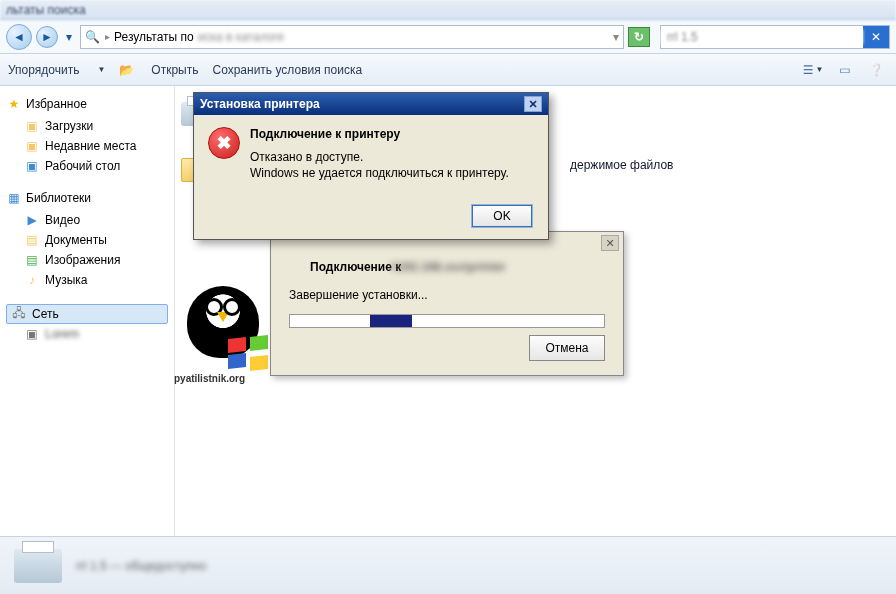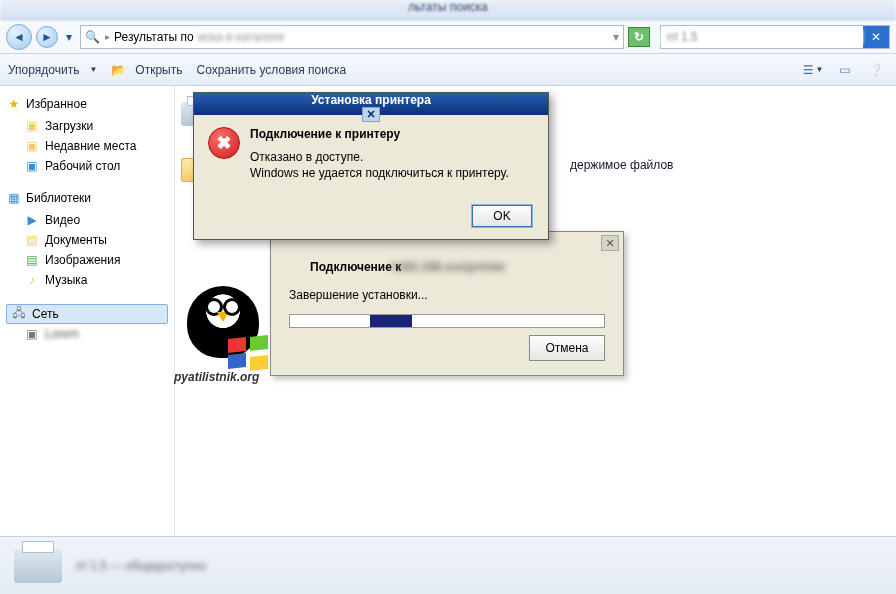--- a/index.html
+++ b/index.html
@@ -1,34 +1,34 @@
 <!DOCTYPE html>
 <html><head>
 <meta charset="utf-8">
 <style>
 * { box-sizing: border-box; margin: 0; padding: 0; font-family: "Segoe UI", Tahoma, sans-serif; font-size: 12px; }
 body { width: 896px; height: 594px; background: #fff; overflow: hidden; position: relative; }
 
-.titlebar { height: 20px; background: linear-gradient(#e8eef7,#d6e3f3); border-bottom: 1px solid #b0c0da; display:flex; align-items:center; padding:0 6px; color:#3a4b66; filter: blur(1px); flex-direction: column; }
+.titlebar { height: 20px; background: linear-gradient(#e8eef7,#d6e3f3); border-bottom: 1px solid #b0c0da; display:flex; align-items:center; padding:0 6px; color:#3a4b66; filter: blur(1px); }
 .navbar { height: 34px; background: #f5f9fc; border-bottom: 1px solid #c6d3e4; display:flex; align-items:center; padding: 0 6px; gap:4px;}
 .nav-back,.nav-fwd { width:26px; height:26px; border-radius:50%; border:1px solid #7da9d8; background: radial-gradient(circle at 30% 30%, #e8f3ff, #a3cdee); display:inline-flex; align-items:center; justify-content:center; color:#185a9d; }
 .nav-fwd { width:22px; height:22px; }
 .nav-drop { width:14px; display:flex; align-items:center; justify-content:center; color:#185a9d;}
 .address { flex:1; height:24px; border:1px solid #a9bcd6; background:#fff; display:flex; align-items:center; padding:0 4px; gap:4px; }
 .addr-icon { width:16px; height:16px; display:inline-flex; align-items:center; justify-content:center; color:#6b8; }
 .addr-sep { color:#888; font-size:10px; }
 .addr-text { color:#000; }
 .addr-blur { color:#888; filter: blur(2px); }
 .addr-refresh { width:22px; height:20px; border:1px solid #3a8a3a; background:#6cbf6c; color:#fff; display:inline-flex; align-items:center; justify-content:center; font-weight:bold; }
 .search { width:230px; height:24px; border:1px solid #a9bcd6; background:#fff; margin-left:6px; display:flex; align-items:center; }
 .search input { border:none; outline:none; flex:1; padding:0 6px; color:#888; filter: blur(1.5px);}
 .search-btn { width:26px; height:22px; background:#2a6fcf; color:#fff; display:inline-flex; align-items:center; justify-content:center;}
 
 .toolbar { height:32px; background: linear-gradient(#f7f9fc,#e5eef8); border-bottom:1px solid #c5d4e7; display:flex; align-items:center; padding:0 8px; gap:14px; }
-.tool-item { display:flex; align-items:center; gap:8px; color:#2b3c56; }
+.tool-item { display:flex; align-items:center; gap:16px; color:#2b3c56; }
 .tool-drop { font-size:8px; color:#2b3c56; margin-left:2px;}
 .tool-icons { margin-left:auto; display:flex; gap:10px; }
 .mini-icon { width:22px; height:20px; display:inline-flex; align-items:center; justify-content:center; color:#4a70a6; }
 
 .body { display:flex; height: calc(594px - 20px - 34px - 32px - 58px); }
 .sidebar { width:175px; padding:10px 6px; background:#fff; border-right:1px solid #e5e5e5; }
 .side-group { margin-bottom:14px; }
 .side-group-head { display:flex; align-items:center; gap:4px; color:#000; margin-bottom:4px; }
 .side-item { display:flex; align-items:center; gap:5px; padding:2px 0 2px 18px; color:#000; }
 .side-item.selected { background:#d6e8f8; border:1px solid #7db1e8; border-radius:2px; padding:1px 4px 1px 17px; margin-left:0; }
@@ -52,21 +52,21 @@
 .penguin { width:72px; height:72px; background: radial-gradient(circle at 50% 35%, #fff 0 28%, #000 29% 100%); border-radius:50% 50% 45% 45%; position:relative; margin: 0 auto; }
 .penguin:before,.penguin:after{content:"";position:absolute;width:12px;height:12px;background:#fff;border:3px solid #000;border-radius:50%;top:12px;}
 .penguin:before{left:18px;} .penguin:after{right:18px;}
 .penguin .beak{position:absolute;left:30px;top:26px;width:0;height:0;border-left:6px solid transparent;border-right:6px solid transparent;border-top:10px solid #f4b400;}
 .winflag { position:absolute; right:0; bottom:6px; width:40px; height:34px; }
 .winflag span{position:absolute;width:18px;height:14px;}
 .winflag .r{background:#e33;left:0;top:2px;transform:skewY(-6deg);}
 .winflag .g{background:#6c3;right:0;top:0;transform:skewY(-6deg);}
 .winflag .b{background:#36c;left:0;bottom:2px;transform:skewY(-6deg);}
 .winflag .y{background:#fc3;right:0;bottom:0;transform:skewY(-6deg);}
-.badge-txt{ position:absolute; bottom:-8px; left:-4px; font-size:12px; font-weight:bold; color:#333; text-shadow:0 0 2px #fff;font-style:italic;}
+.badge-txt{ position:absolute; bottom:-8px; left:-4px; font-size:10px; font-weight:bold; color:#333; text-shadow:0 0 2px #fff;}
 
 .dialog-underlay { position:absolute; left:95px; top:145px; width:354px; height:145px; background:#ece9d8; border:1px solid #888; box-shadow:3px 3px 6px rgba(0,0,0,.25);}
 .dialog-underlay .close-x { position:absolute; right:4px; top:3px; width:18px; height:16px; background:#d8d4c4; color:#555; border:1px solid #aaa; display:flex; align-items:center; justify-content:center; font-size:11px;}
 .dialog-underlay .title { position:absolute; left:18px; top:28px; font-weight:bold;padding-left:21px;}
 .dialog-underlay .title-blur { position:absolute; left:120px; top:28px; font-weight:bold; filter:blur(3px); color:#666;}
 .dialog-underlay .sub { position:absolute; left:18px; top:56px;}
 .dialog-underlay .progress { position:absolute; left:18px; right:18px; top:82px; height:14px; border:1px solid #999; background:#fff;}
 .dialog-underlay .progress .fill { position:absolute; left:80px; top:0; width:42px; height:100%; background:#1a237e;}
 .dialog-underlay .cancel { position:absolute; right:18px; bottom:14px; width:76px; height:26px; border:1px solid #888; background:linear-gradient(#fdfdfd,#e6e6e6); display:flex; align-items:center; justify-content:center;}
 

